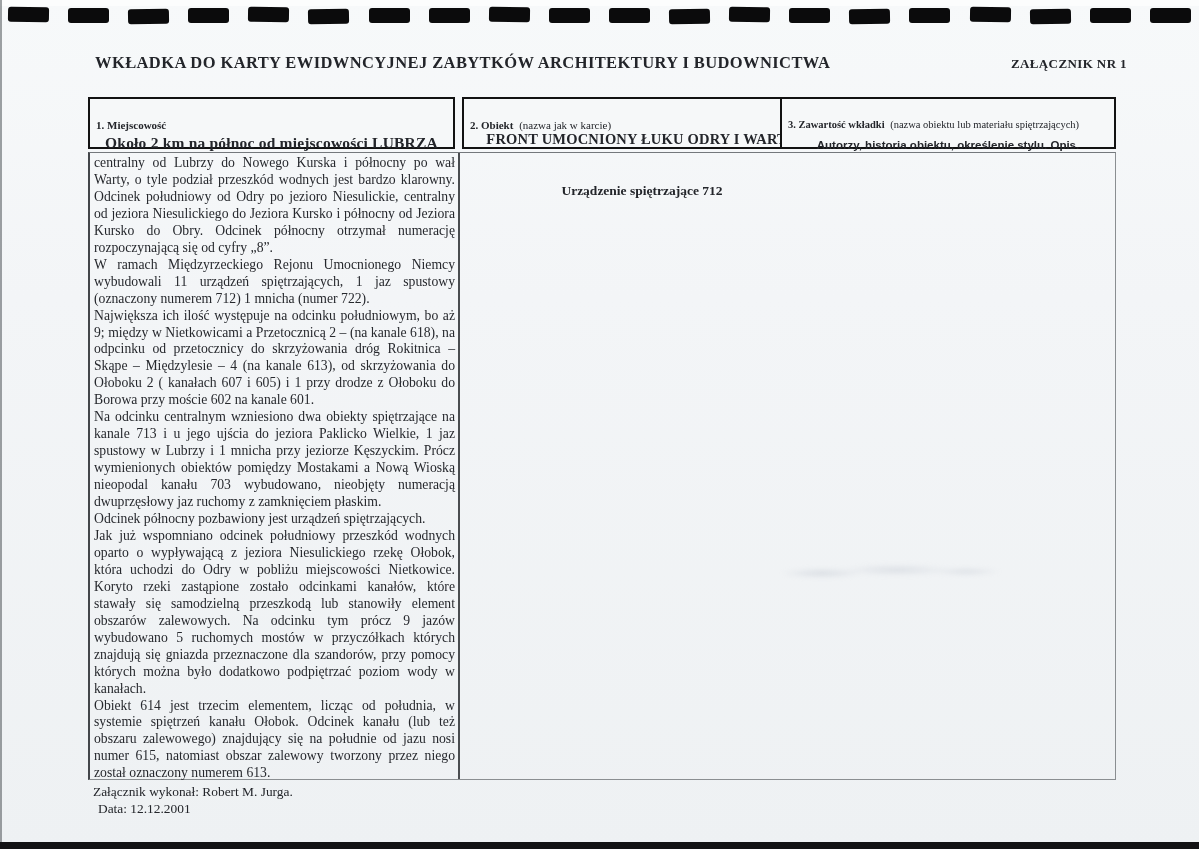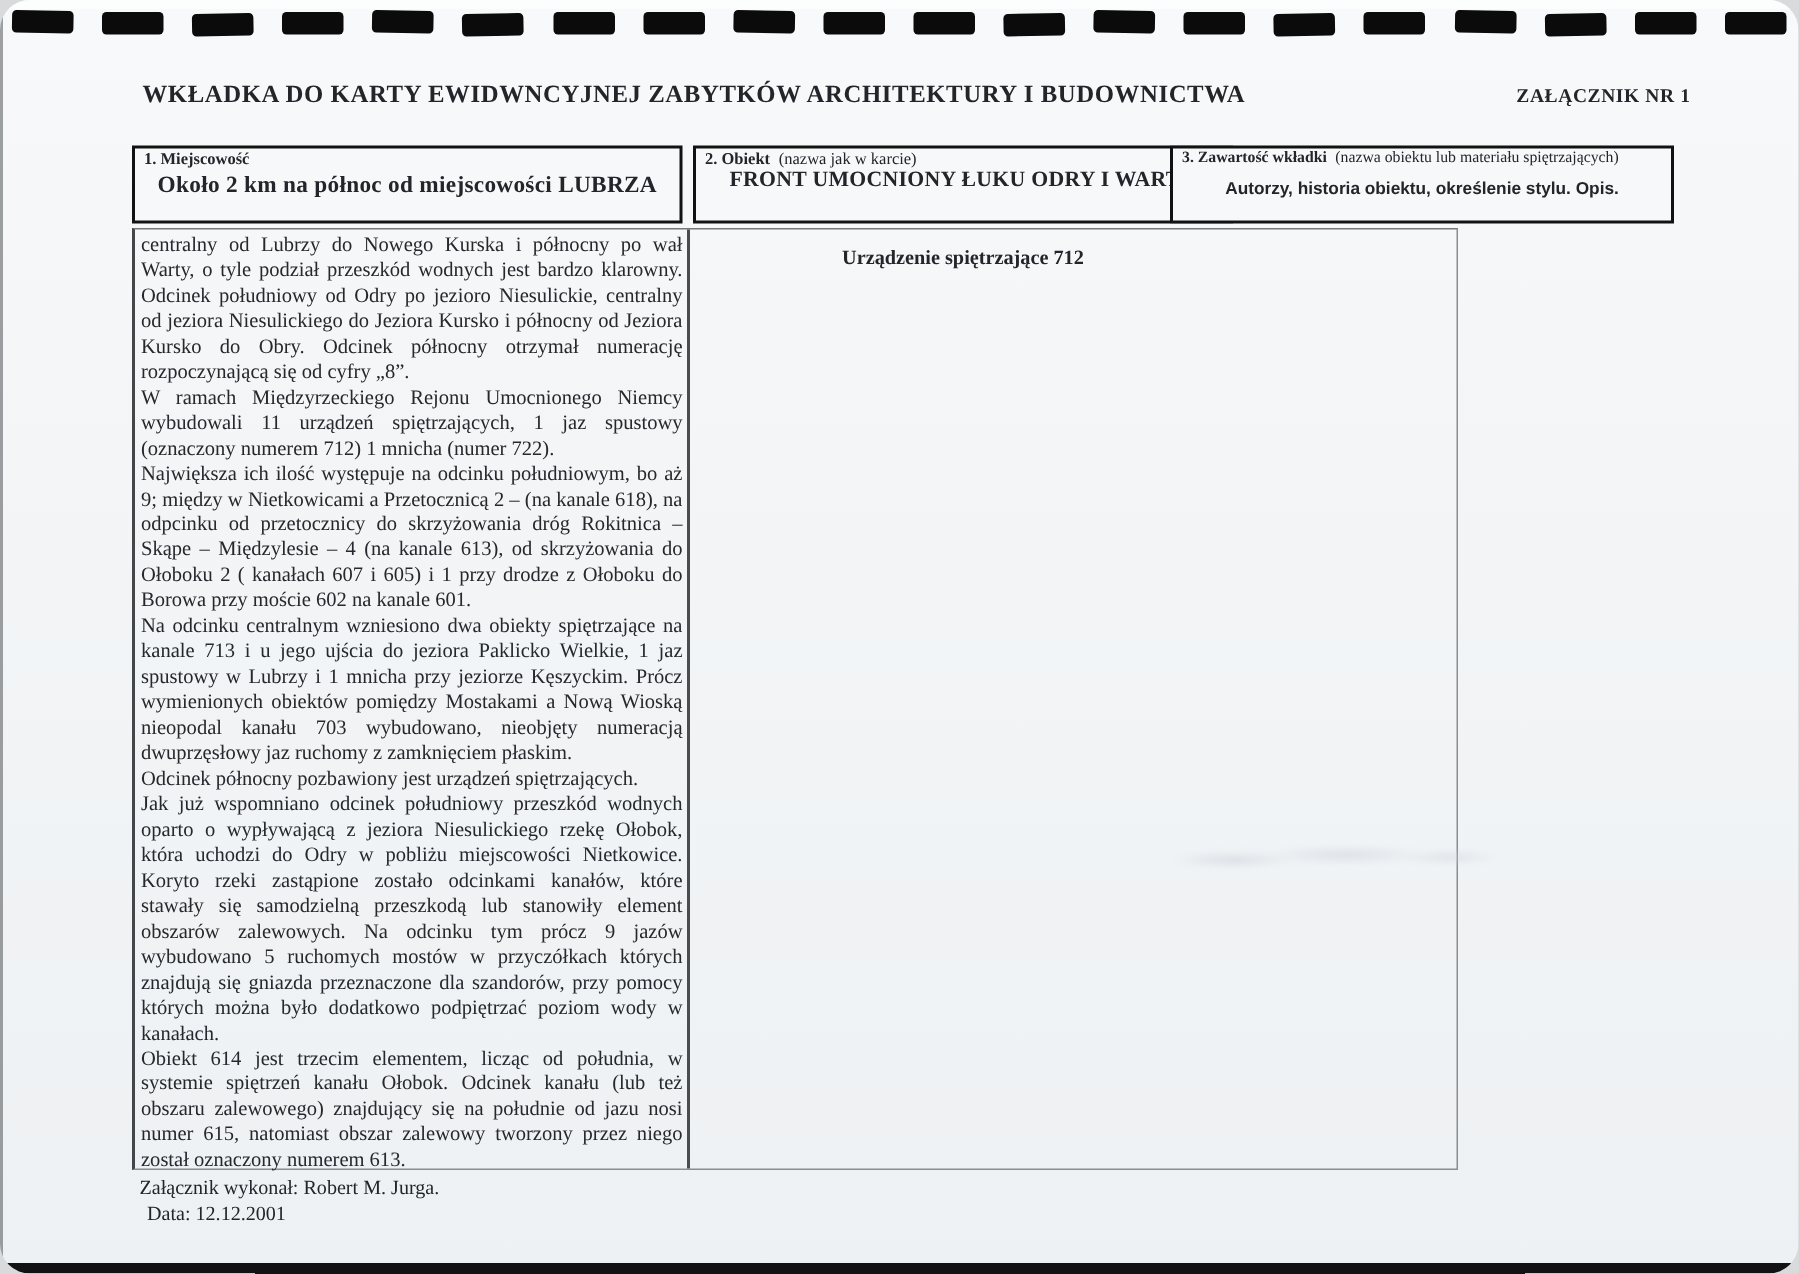--- a/index.html
+++ b/index.html
@@ -1,48 +1,48 @@
 <!DOCTYPE html>
 <html lang="pl"><head>
 <meta charset="utf-8">
 <style>
   html,body{margin:0;padding:0;background:#d8dadc;}
   .scan{
     position:relative;width:1199px;height:849px;overflow:hidden;
     background:linear-gradient(180deg,#f7f9fa 0%,#f3f5f7 35%,#eef1f3 100%);
-    font-family:"Liberation Serif",serif;color:#23252a;border-radius:20px;
+    font-family:"Liberation Serif",serif;color:#23252a;
   }
   .scan-top{position:absolute;top:0;left:0;right:0;height:6px;background:#fcfdfd;}
   .scan-left{position:absolute;left:0;top:0;bottom:0;width:2px;background:rgba(45,50,55,.45);}
   .scan-bottom{position:absolute;left:0;right:0;bottom:0;height:7px;background:#121214;}
 
   .binding{position:absolute;top:8px;left:8px;right:8px;height:16px;display:flex;justify-content:space-between;}
   .hole{width:41px;height:15px;background:#0b0b0c;border-radius:3px;}
   .hole:nth-child(3n){transform:translateY(1px) rotate(-1deg);}
   .hole:nth-child(4n+1){transform:translateY(-1px) rotate(1deg);}
 
   .doc-header{position:absolute;top:53px;left:95px;right:72px;display:flex;justify-content:space-between;align-items:baseline;}
   .doc-title{font-size:16.5px;font-weight:bold;letter-spacing:.4px;white-space:nowrap;}
   .annex{font-size:13px;font-weight:bold;letter-spacing:.4px;white-space:nowrap;}
 
   .fbox{position:absolute;top:97px;height:52px;box-sizing:border-box;
         border:2.5px solid #121212;background:#f6f8f9;}
   #f1{left:88px;width:367px;}
   #f2{left:462px;width:360px;}
   #f3{left:780px;width:336px;}
-  .flabel{font-size:11px;line-height:12px;padding:1px 6px 0;white-space:nowrap;}
+  .flabel{font-size:11px;line-height:12px;padding:20px 6px 0;white-space:nowrap;}
   .flabel .lb{font-weight:bold;}
   .flabel .ln{font-weight:normal;margin-left:3px;}
   #f1 .fvalue{font-size:15.5px;font-weight:bold;text-align:center;margin-top:3px;letter-spacing:.2px;}
   #f2 .v1{font-size:14.5px;font-weight:bold;text-align:center;line-height:16px;letter-spacing:.2px;}
   #f2 .v2{font-size:13.5px;font-weight:bold;text-align:center;line-height:16px;margin-top:36px;}
   #f3 .flabel{font-size:10.5px;}
   #f3 .fvalue{font-family:"Liberation Sans",sans-serif;font-size:11.5px;font-weight:bold;text-align:center;margin-top:8px;}
 
-  .content{position:absolute;left:88px;top:152px;width:884px;height:628px;box-sizing:border-box;
+  .content{position:absolute;left:88px;top:152px;width:1028px;height:628px;box-sizing:border-box;
            border:1px solid #8a8e91;border-left:2px solid #43464a;border-top:1px solid #74787c;}
   .divider{position:absolute;left:368px;top:0;bottom:0;width:1.5px;background:#4a4d50;}
   .textcol{position:absolute;left:4px;top:2px;width:361px;font-size:13.7px;line-height:16.95px;
            text-align:justify;text-justify:inter-word;color:#26282d;}
   .textcol p{margin:0;}
 
   .ghost{position:absolute;left:612px;top:401px;width:300px;height:32px;opacity:.5;filter:blur(2px);
     background:
       radial-gradient(60px 8px at 40% 60%, #c3c9d2 0%, transparent 70%),
       radial-gradient(80px 9px at 65% 50%, #c8cdd6 0%, transparent 70%),

